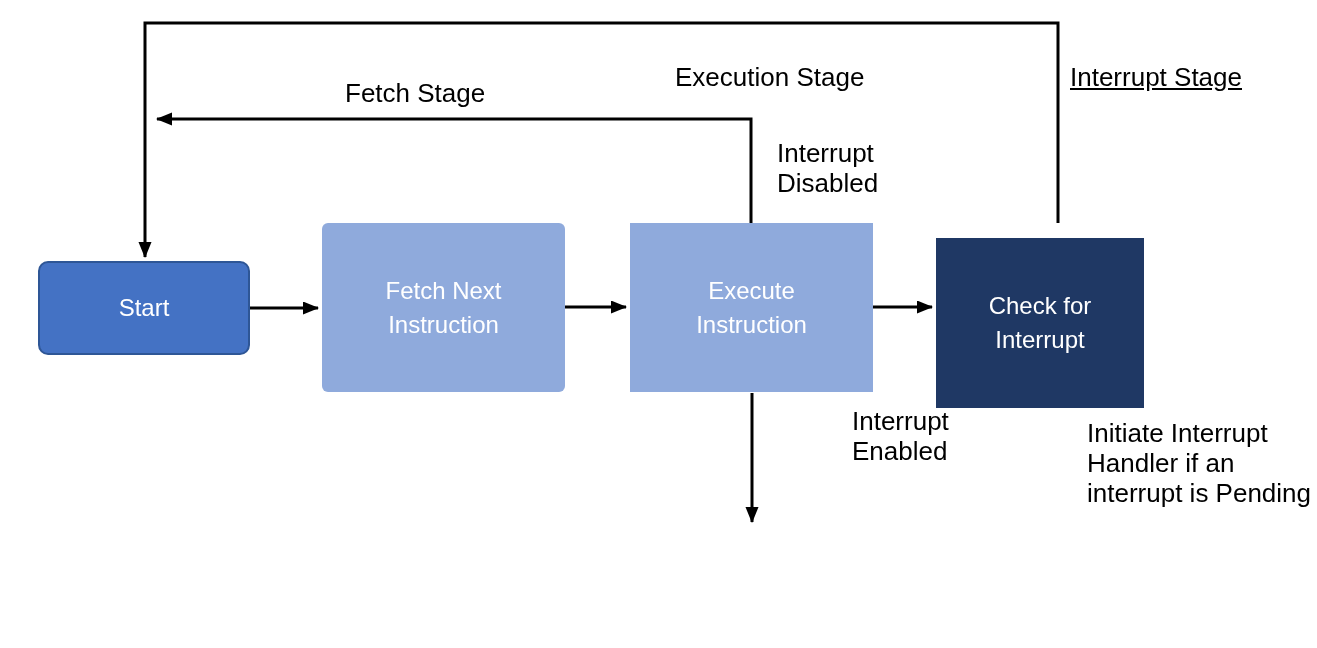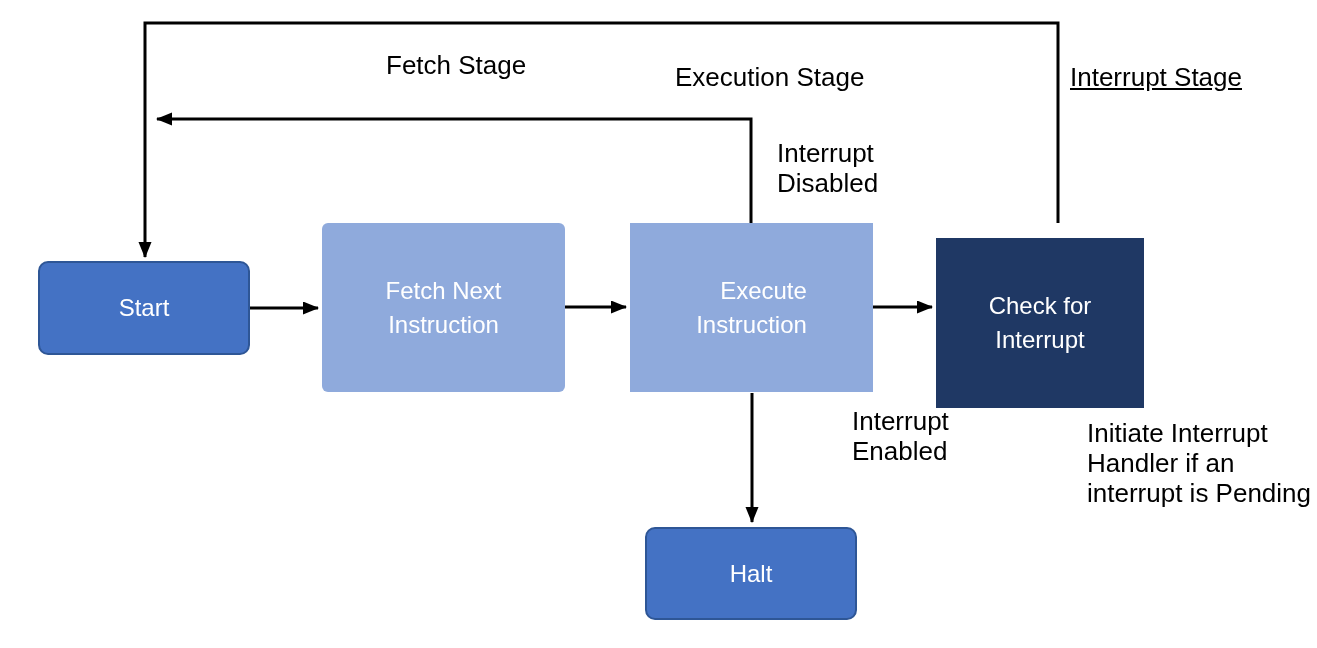--- a/index.html
+++ b/index.html
@@ -37,31 +37,31 @@
   .node.light { background: var(--node-light-fill, #8FAADC); }
   .node.dark  { background: var(--node-dark-fill, #1F3864); }
   .node.rounded {
     background: var(--node-medium-fill, #4472C4);
     border: 2px solid var(--node-medium-border, #2E5696);
     border-radius: 10px;
     box-sizing: border-box;
   }
   .node-start   { left: 38px;  top: 261px; width: 212px; height: 94px; }
   .node-fetch   { left: 322px; top: 223px; width: 243px; height: 169px; border-radius: 6px; }
-  .node-execute { left: 630px; top: 223px; width: 243px; height: 169px; text-align: right; }
+  .node-execute { left: 630px; top: 223px; width: 243px; height: 169px; }
   .node-check   { left: 936px; top: 238px; width: 208px; height: 170px; }
   .node-halt    { left: 645px; top: 527px; width: 212px; height: 93px; }
   .label {
     position: absolute;
     color: var(--label-text, #000000);
     font-size: 26px;
     line-height: 30px;
     white-space: pre-line;
   }
-  .label-fetch-stage       { left: 345px;  top: 50px; margin-left: 41px; }
+  .label-fetch-stage       { left: 345px;  top: 78px; }
   .label-execution-stage   { left: 675px;  top: 62px; }
   .label-interrupt-stage   { left: 1070px; top: 62px; text-decoration: underline; }
   .label-interrupt-disabled{ left: 777px;  top: 138px; }
   .label-interrupt-enabled { left: 852px;  top: 406px; }
   .label-handler-note      { left: 1068px; top: 418px; margin-left: 19px; }
 </style>
 </head>
 <body>
 
 <div class="canvas">
@@ -84,21 +84,20 @@
 
   <div class="node light node-fetch">Fetch Next
 Instruction</div>
 
   <div class="node light node-execute">Execute
 Instruction</div>
 
   <div class="node dark node-check">Check for
 Interrupt</div>
 
-  <div class="node rounded node-halt">Halt</div>
 
   <div class="label label-fetch-stage">Fetch Stage</div>
 
   <div class="label label-execution-stage">Execution Stage</div>
 
   <div class="label label-interrupt-stage">Interrupt Stage</div>
 
   <div class="label label-interrupt-disabled">Interrupt
 Disabled</div>
 

